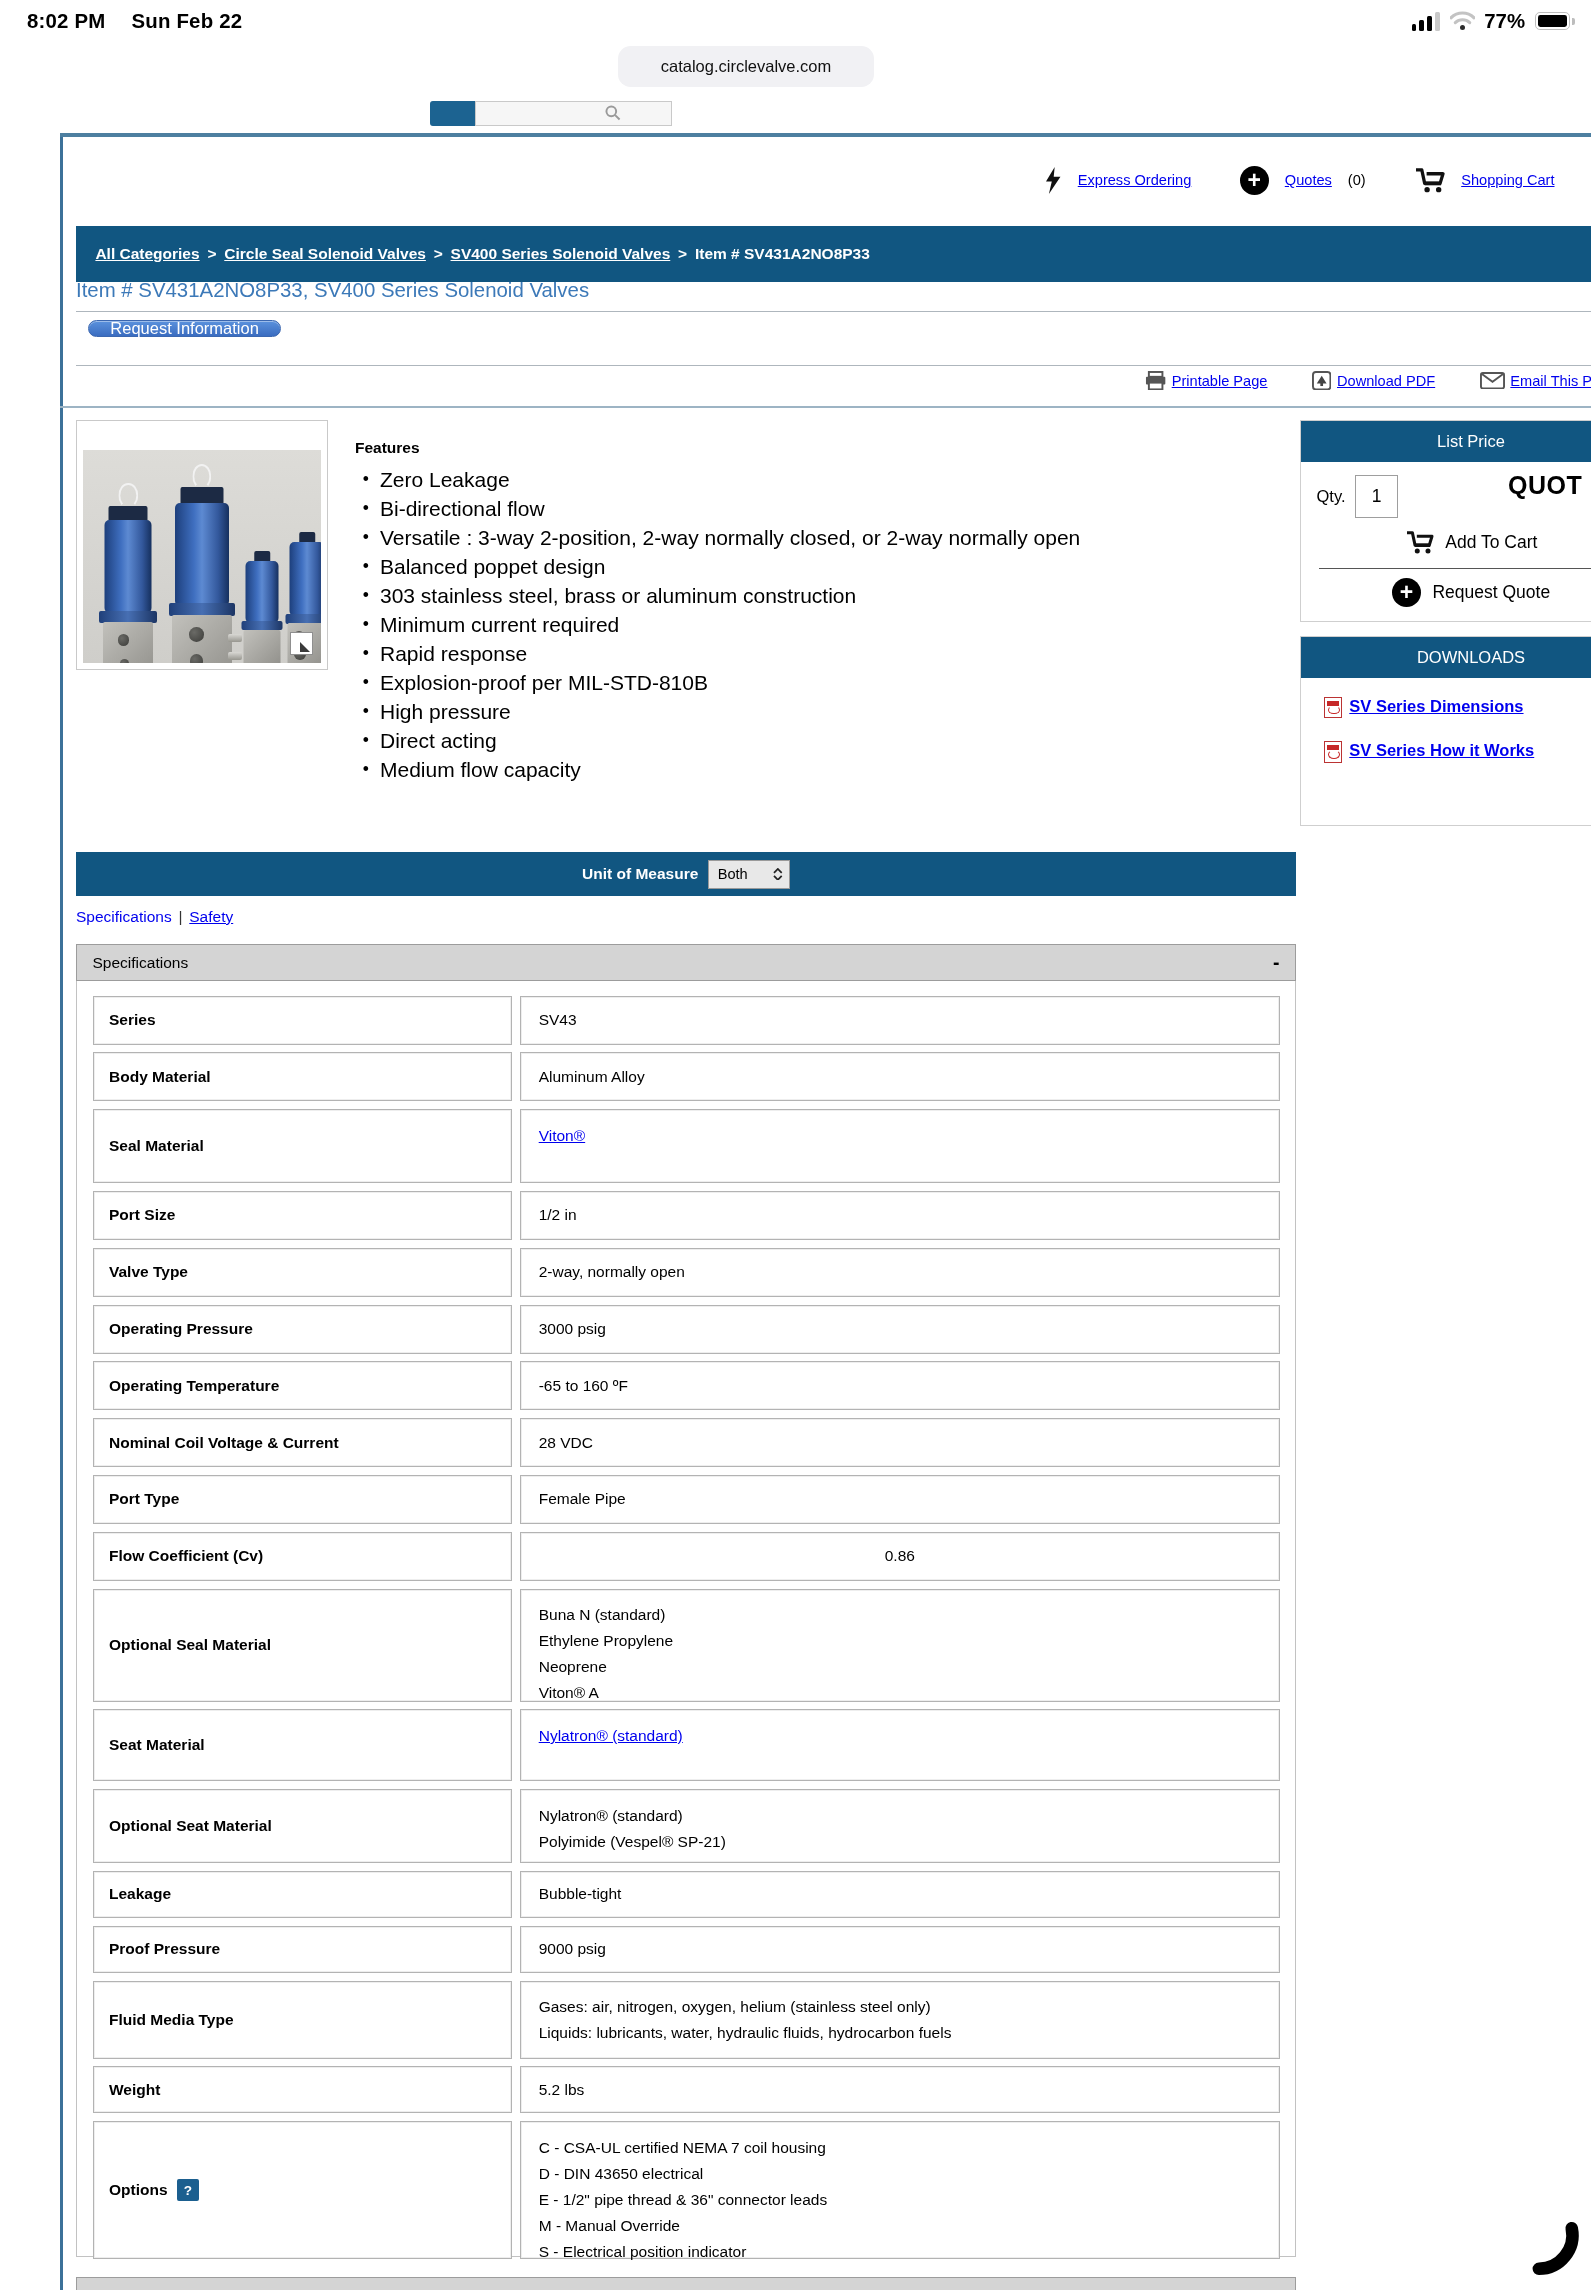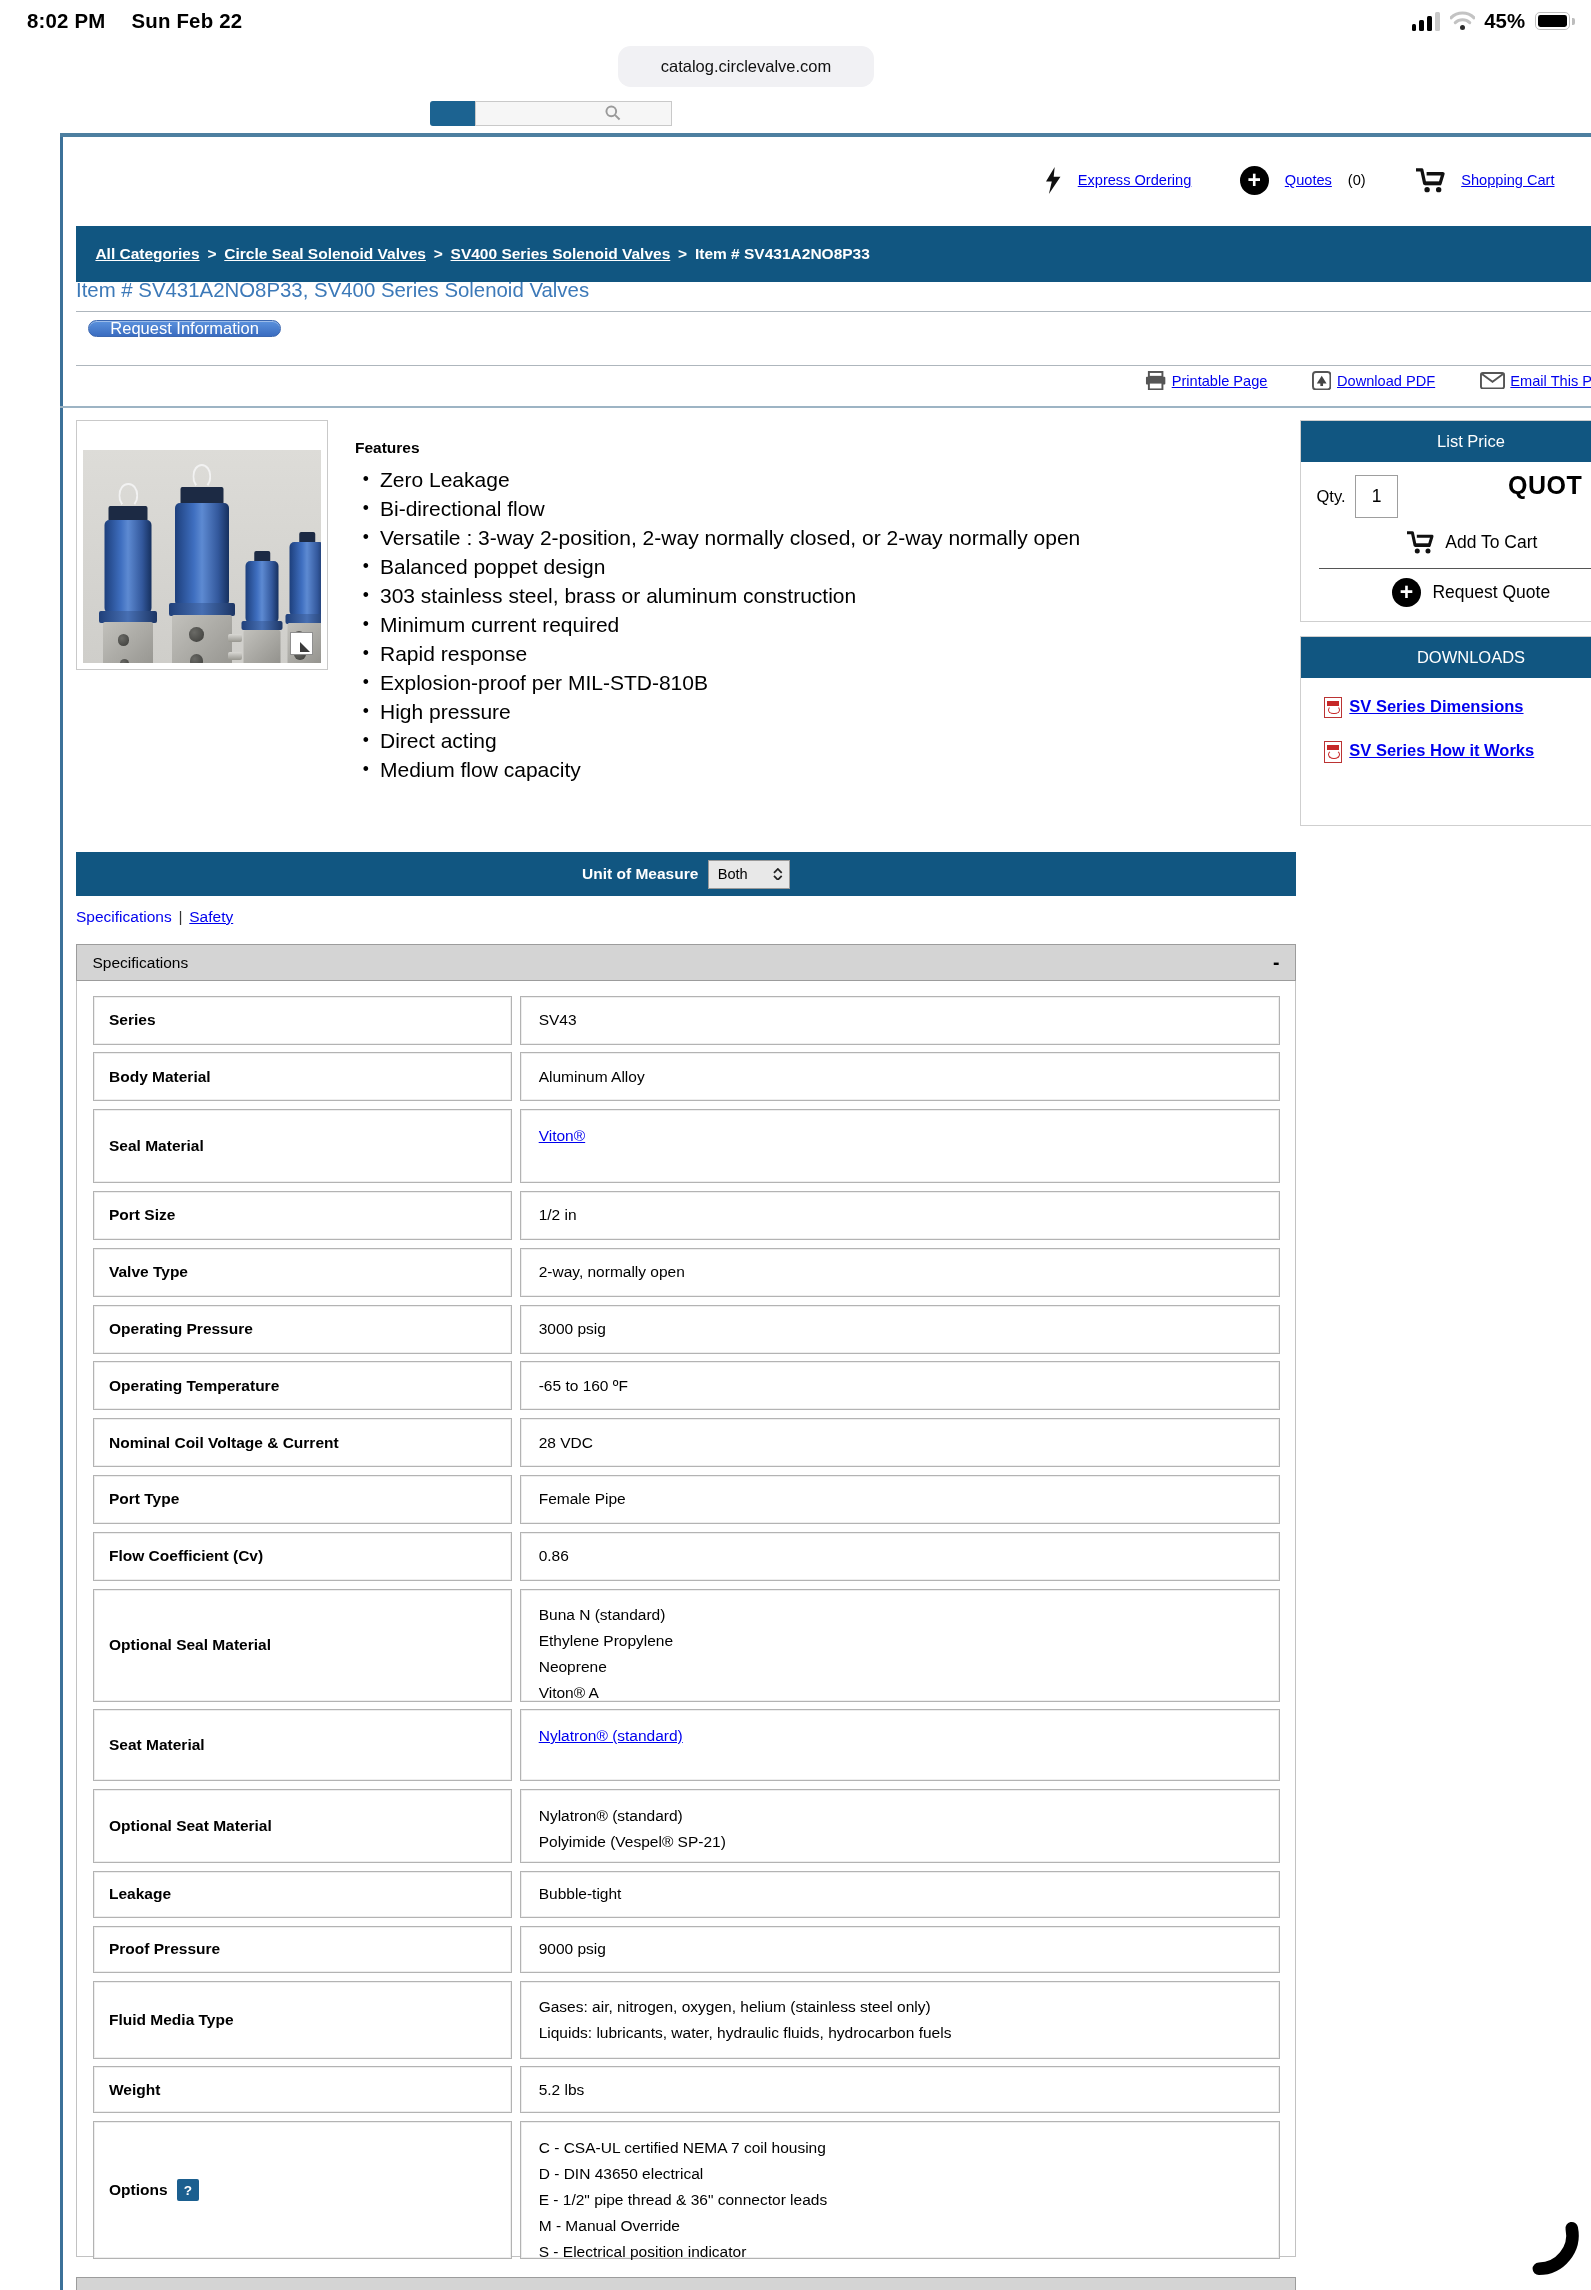--- a/index.html
+++ b/index.html
@@ -162,21 +162,21 @@
       <i style="height:6.8px"></i>
         <i style="height:10.7px"></i>
         <i style="height:14.6px"></i>
         <i class="dim" style="height:18.4px"></i>
     </span>
     <svg width="25" height="19.4" viewBox="0 0 26 20">
       <path d="M1 7 A17 17 0 0 1 25 7" stroke="#c3c3c3" stroke-width="3.2" fill="none" stroke-linecap="round"></path>
       <path d="M5.5 12 A11 11 0 0 1 20.5 12" stroke="#c3c3c3" stroke-width="3.2" fill="none" stroke-linecap="round"></path>
       <circle cx="13" cy="17" r="2.6" fill="#2b2b2b"></circle>
     </svg>
-    <span id="battery-pct">45%</span>
+    <span id="battery-pct">77%</span>
     <span id="battery-icon">
         <span class="fill"></span>
         <span class="nub"></span>
       </span>
   </div>
 </div>
 
 <div class="abs" id="urlpill">
   <span>catalog.circlevalve.com</span>
 </div>
@@ -446,21 +446,21 @@
       </div>
     </div>
     <div class="spec-row" style="height: 49px;">
       <div class="spec-cell spec-label">
         <span>Port Type</span>
       </div>
       <div class="spec-cell spec-value">
         <div>Female Pipe</div>
       </div>
     </div>
-    <div class="spec-row" style="height: 49px;">
+    <div class="spec-row" style="height: 49px; text-align: center;">
       <div class="spec-cell spec-label">
         <span>Flow Coefficient (Cv)</span>
       </div>
       <div class="spec-cell spec-value">
         <div>0.86</div>
       </div>
     </div>
     <div class="spec-row" style="height: 113px;">
       <div class="spec-cell spec-label">
         <span>Optional Seal Material</span>

